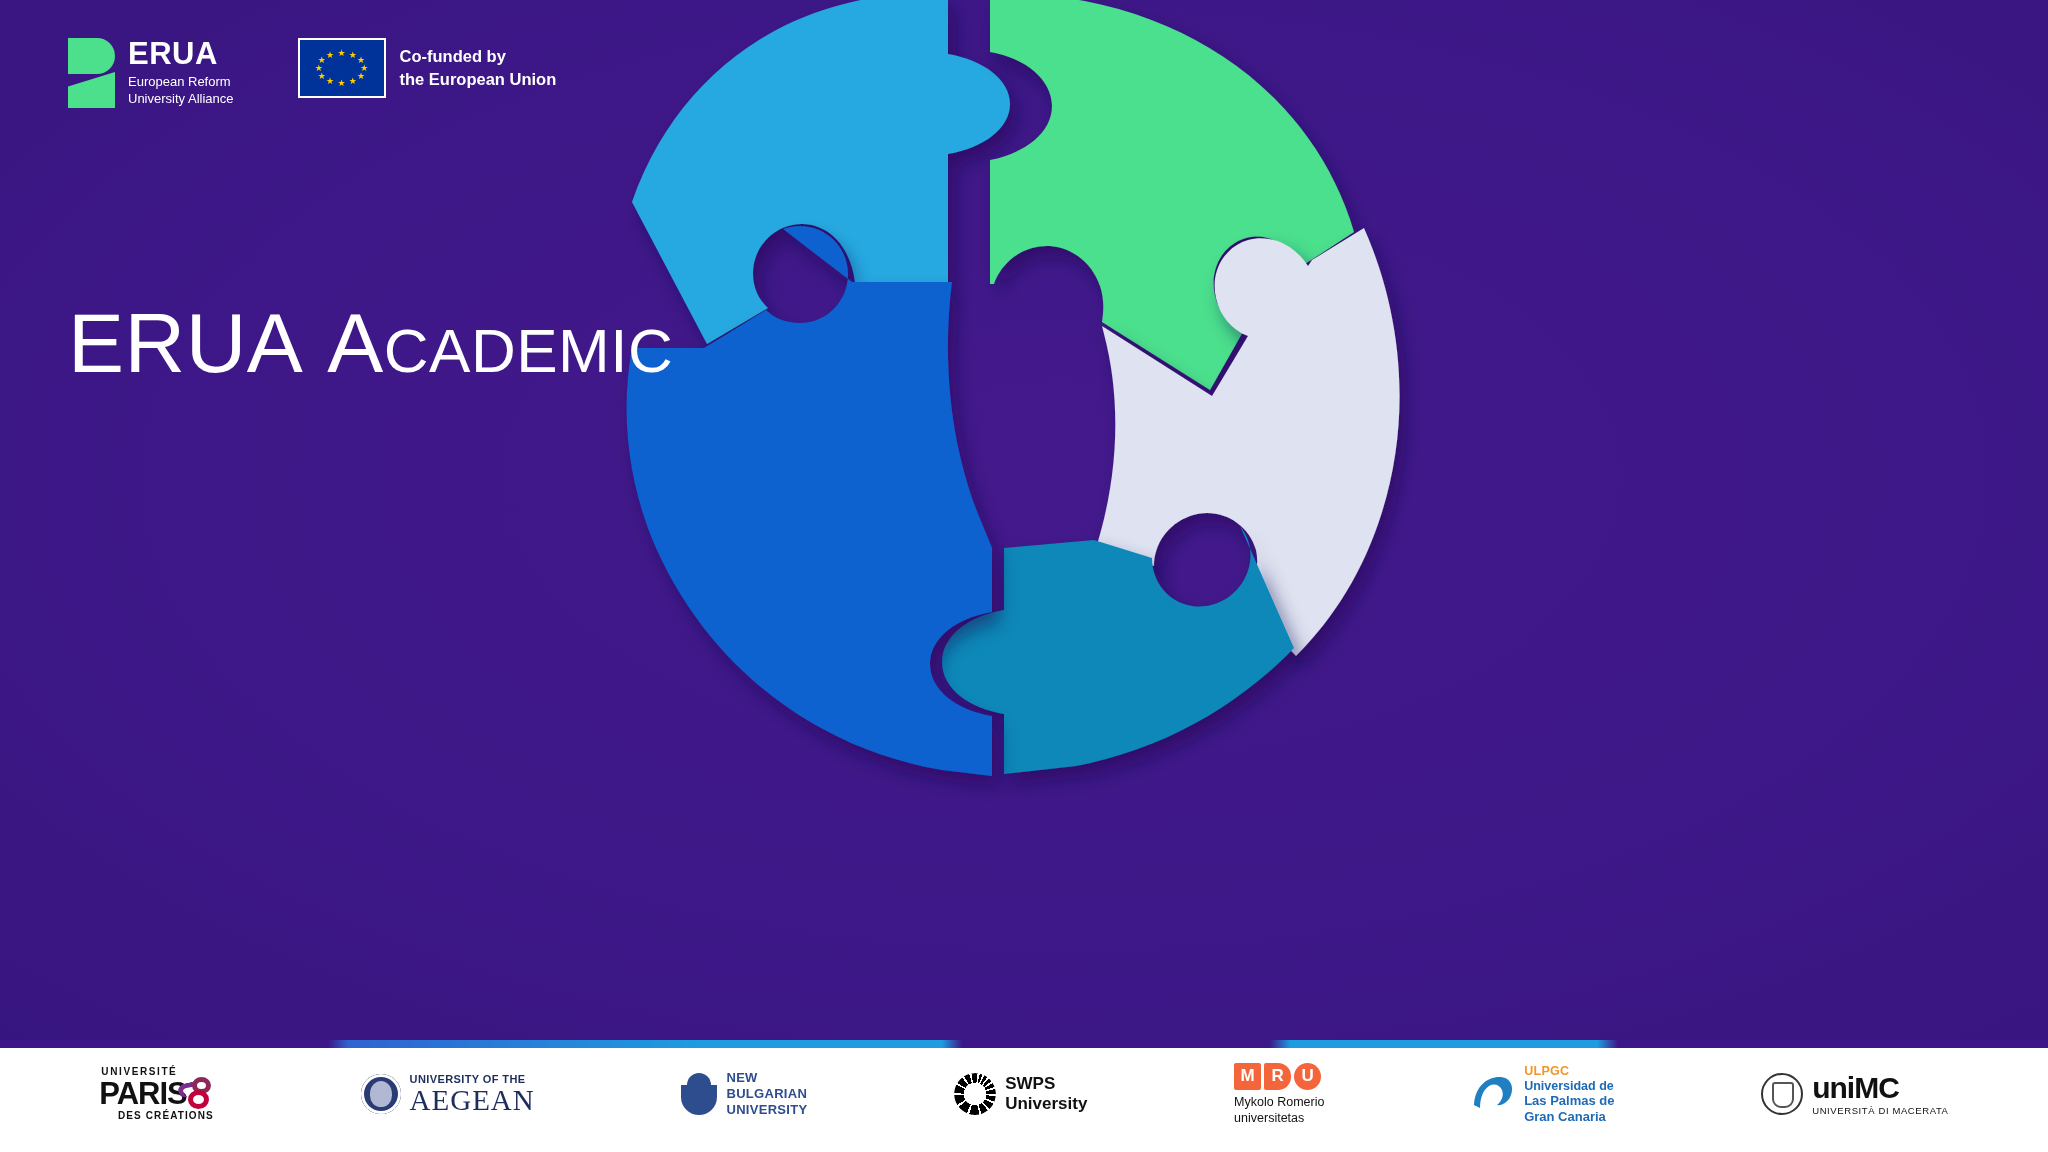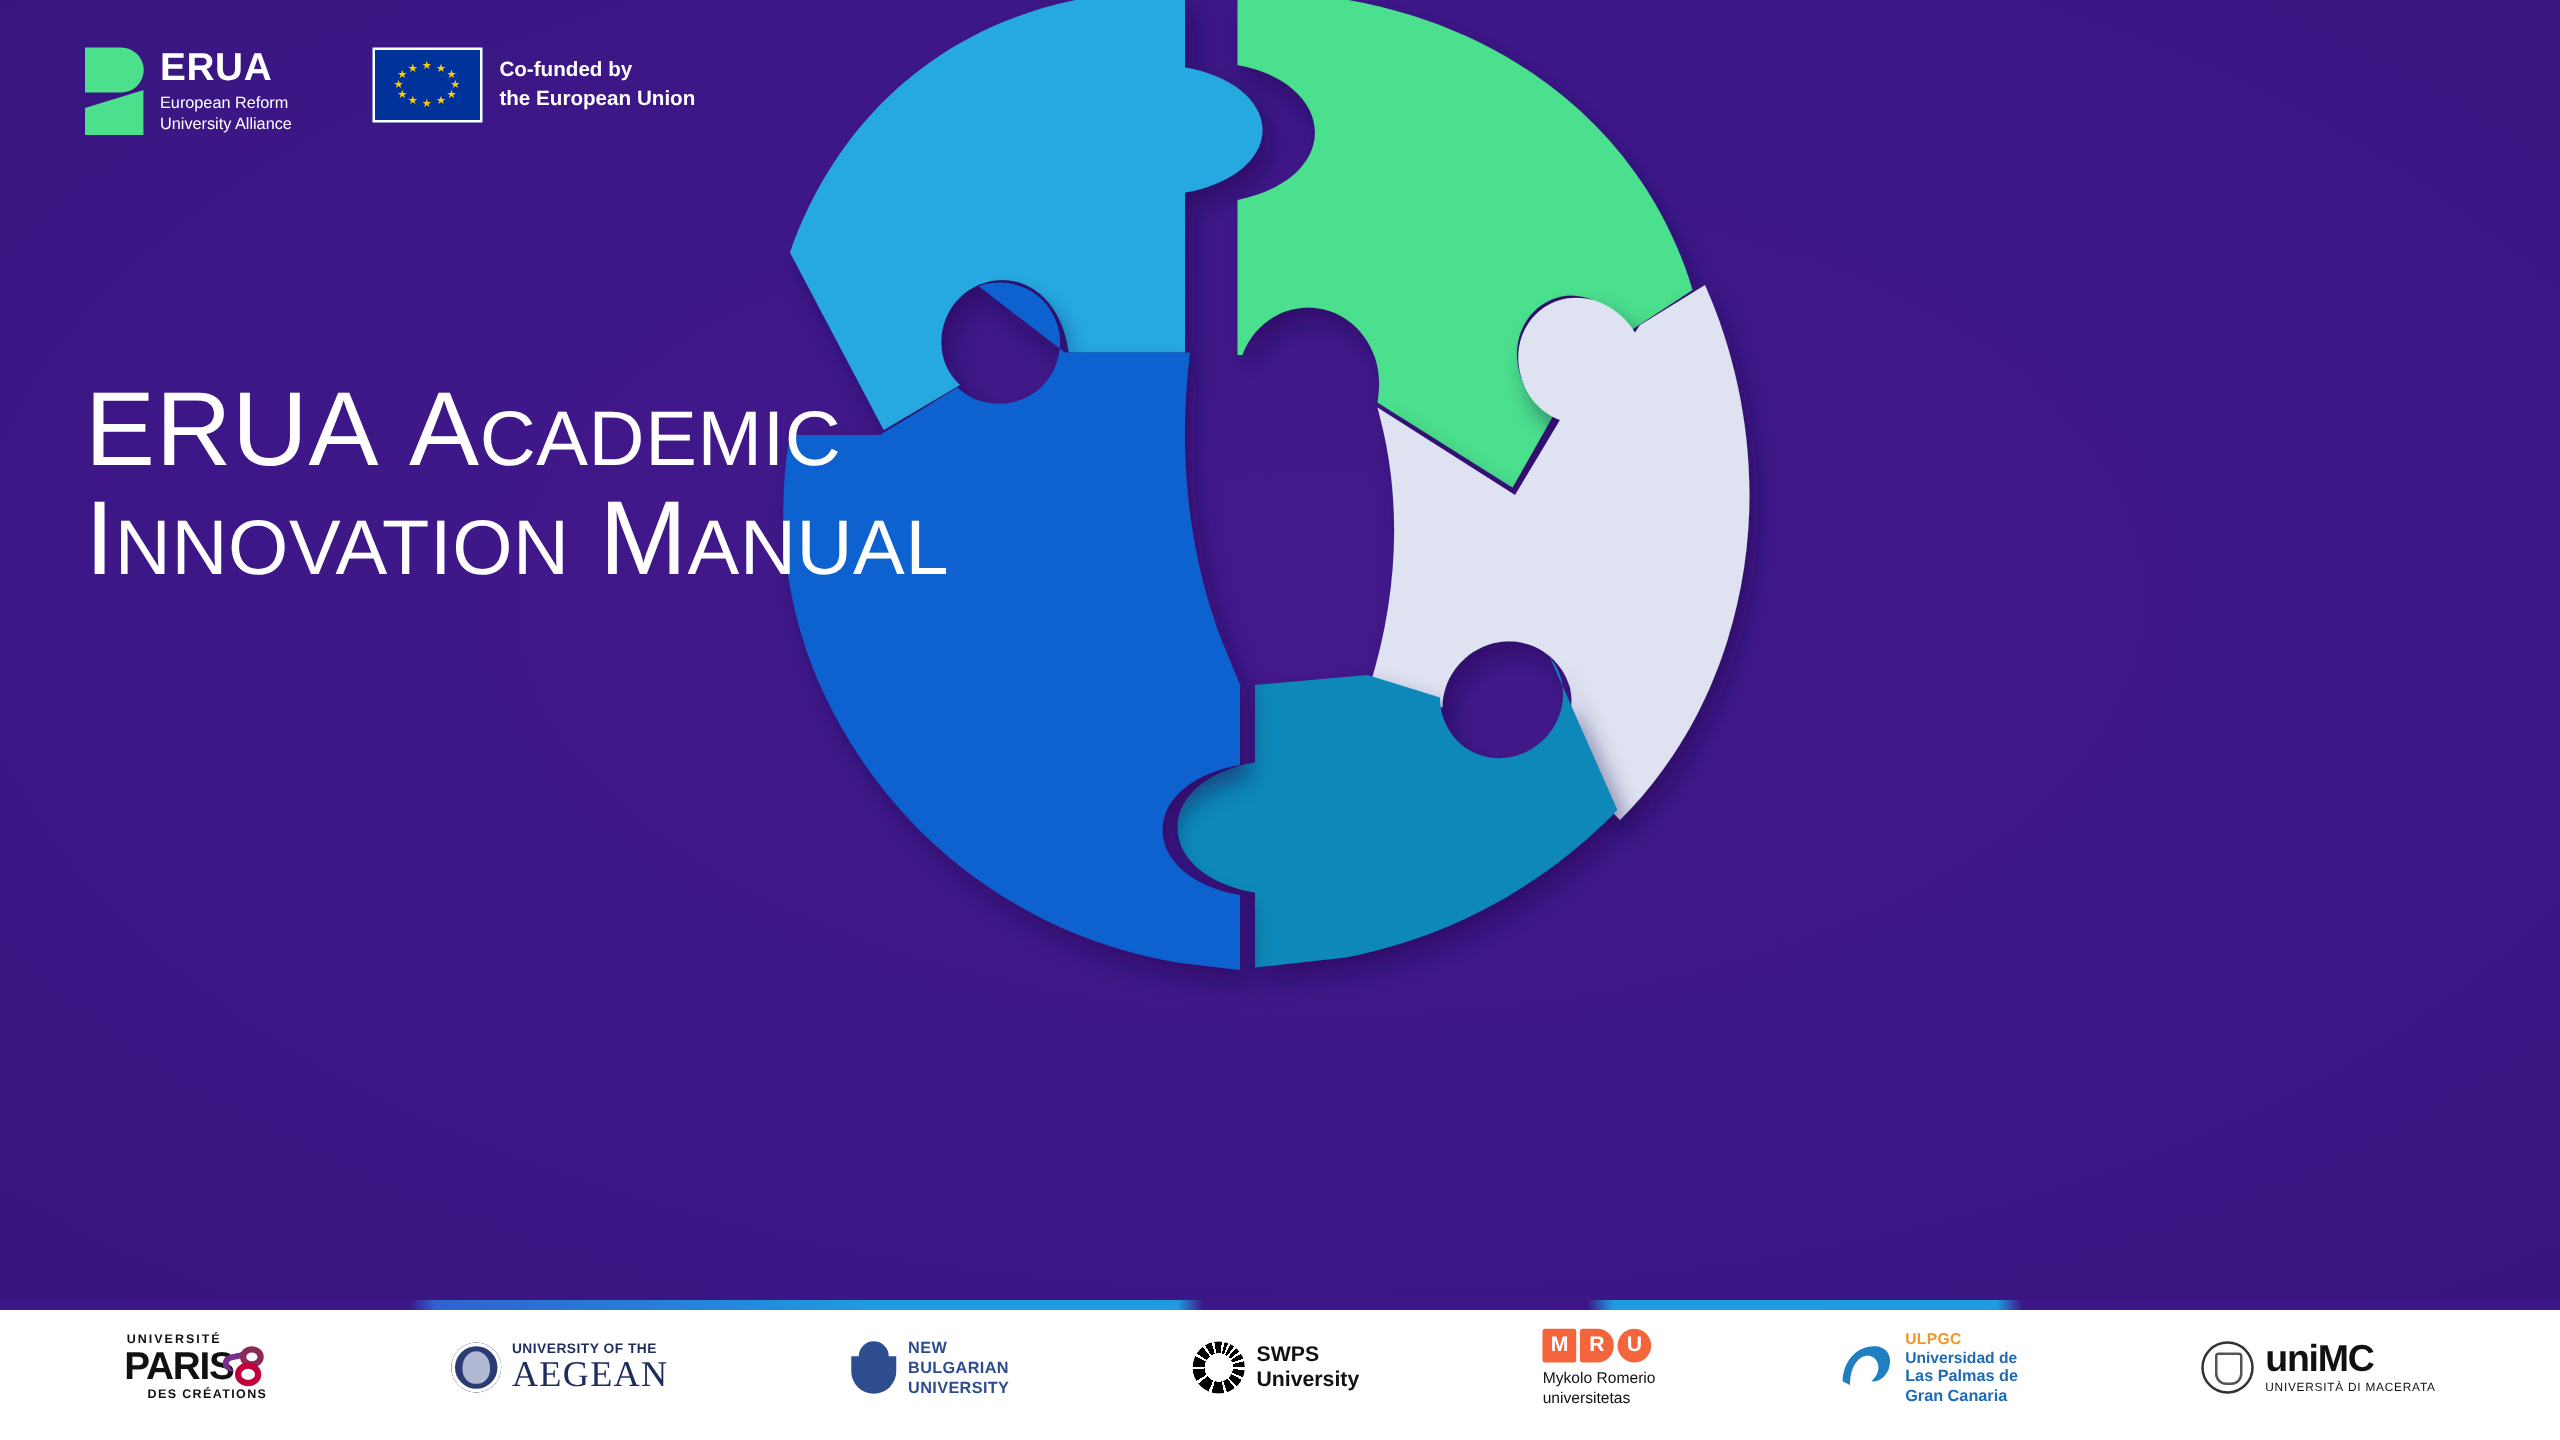--- a/index.html
+++ b/index.html
@@ -44,21 +44,21 @@
   
   .footer-accent{position:absolute;left:0;bottom:92px;width:2048px;height:8px;z-index:7;
      background:linear-gradient(90deg,#3d1787 0%,#3d1787 16%,#2f63d0 17%,#1f9be0 34%,#1f9be0 46%,#3d1787 47%,#3d1787 62%,#1f9be0 63%,#1f9be0 78%,#3d1787 79%,#3d1787 100%);}
   .footer{position:absolute;left:0;bottom:0;width:2048px;height:92px;background:#ffffff;
           display:flex;align-items:center;justify-content:space-around;z-index:8;padding:0 26px;box-sizing:border-box;}
   .plogo{display:flex;align-items:center;gap:9px;flex:none;}
 
   
   .p8{display:flex;flex-direction:column;align-items:center;line-height:1;}
   .p8-top{font-size:10px;letter-spacing:1.6px;color:#111;font-weight:bold;align-self:flex-start;margin-left:2px;}
-  .p8-mid{display:flex;align-items:flex-start;}
+  .p8-mid{display:flex;align-items:center;}
   .p8-word{font-size:31px;font-weight:bold;color:#111;letter-spacing:-1px;}
   .p8-eight{position:relative;width:30px;height:32px;margin-left:-3px;}
   .p8-eight .r1{position:absolute;left:8px;top:0;width:19px;height:17px;
        border:5px solid #8c2a57;border-radius:50%;box-sizing:border-box;}
   .p8-eight .r2{position:absolute;left:4px;top:13px;width:21px;height:19px;
        border:5px solid #c2003b;border-radius:50%;box-sizing:border-box;}
   .p8-eight .sw{position:absolute;left:-6px;top:6px;width:18px;height:14px;
        border-top:5px solid #7b2d8e;border-left:5px solid #7b2d8e;
        border-radius:50% 0 0 50%;box-sizing:border-box;transform:rotate(-12deg);}
   .p8-bot{font-size:10px;letter-spacing:1.1px;color:#111;font-weight:bold;align-self:flex-end;margin-top:2px;padding-left:14px;}
@@ -219,23 +219,20 @@
                C 344 626, 318 646, 318 672 C 318 698, 344 718, 380 724
                L 380 784 L 330 778 C 200 756, 96 672, 44 556
                C 16 492, 8 422, 20 356 Z"></path>
     </svg>
   </div>
 
   <div class="title">
     <div class="line">
       <span class="cap">ERUA</span><span class="cap">&nbsp;</span><span class="cap">A</span><span class="sc">CADEMIC</span>
     </div>
-    <div class="line">
-      <span class="cap">I</span><span class="sc">NNOVATION</span><span class="cap">&nbsp;</span><span class="cap">M</span><span class="sc">ANUAL</span>
-    </div>
   </div>
 
   <div class="footer-accent"></div>
 
   <div class="footer">
 
     <div class="plogo">
       <div class="p8">
         <div class="p8-top">UNIVERSITÉ</div>
         <div class="p8-mid">

